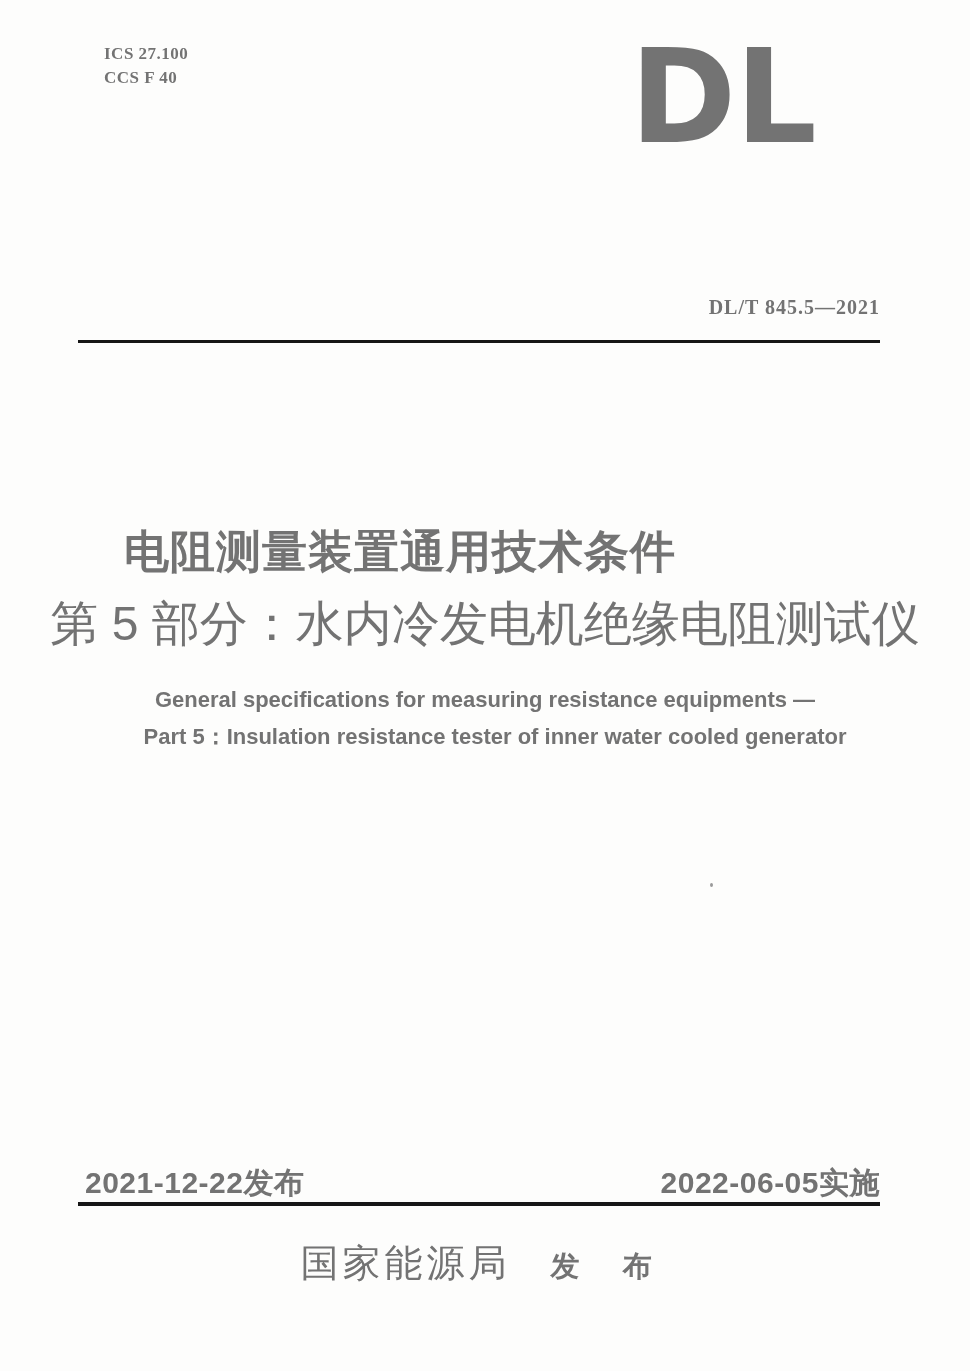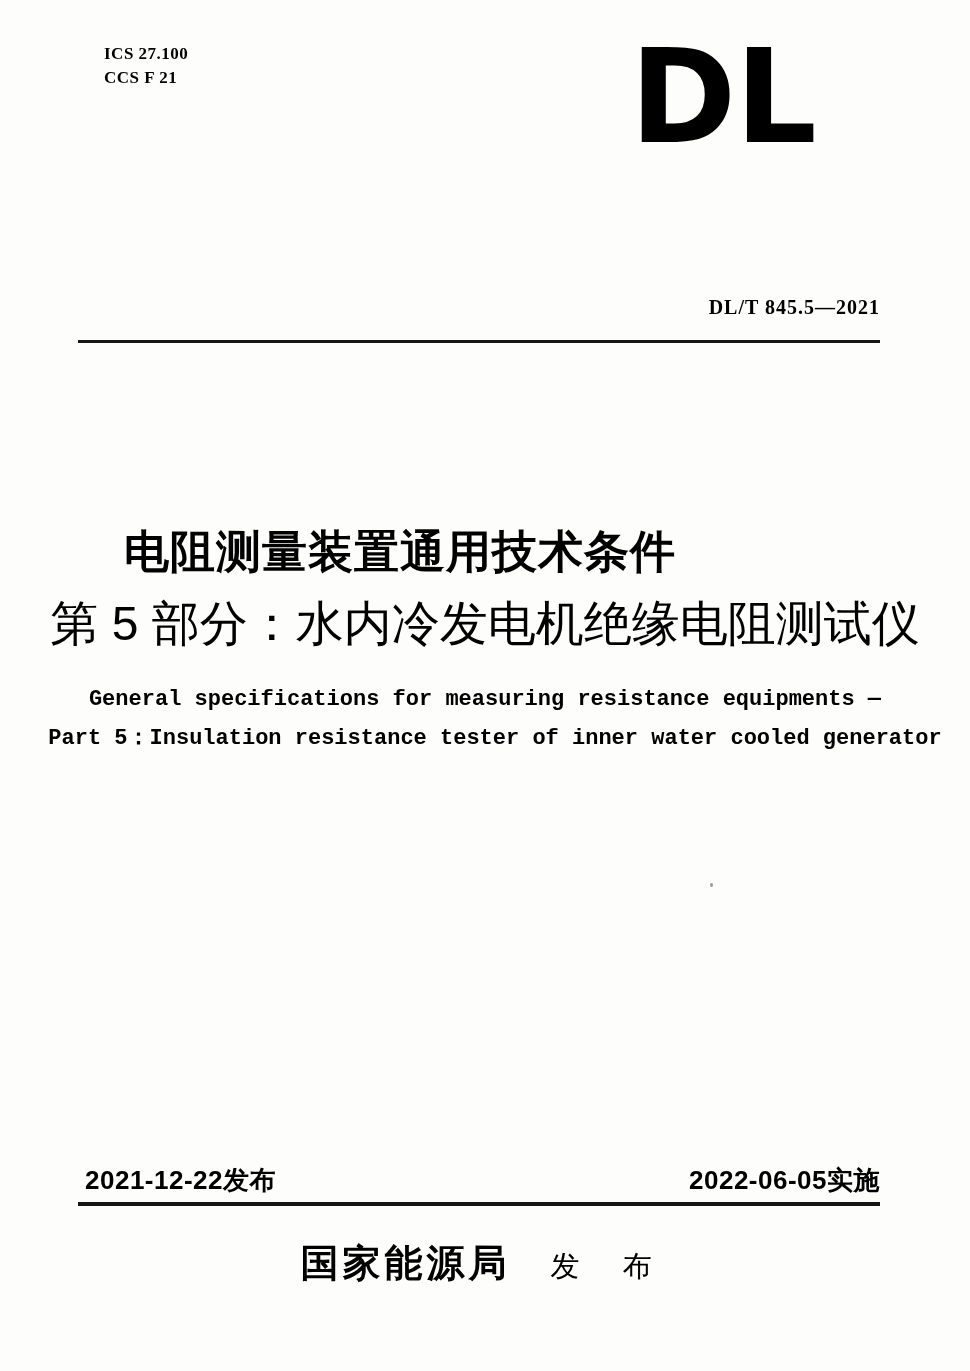--- a/index.html
+++ b/index.html
@@ -6,21 +6,21 @@
     margin: 0;
     padding: 0;
     background: #e8e8e8;
   }
   .page {
     position: relative;
     width: 970px;
     height: 1371px;
     margin: 0 auto;
     background: #fdfdfc;
-    color: #000000;
+    color: #737373;
     font-family: "Liberation Sans", sans-serif;
     overflow: hidden;
   }
   .abs { position: absolute; }
 
   .ics-block {
     left: 104px;
     top: 42px;
     font-size: 17px;
     font-weight: bold;
@@ -80,28 +80,28 @@
     font-size: 48px;
     font-weight: normal;
     white-space: nowrap;
   }
   .title-en {
     left: 0;
     width: 970px;
     text-align: center;
     font-size: 22px;
     font-weight: bold;
-    font-family: Liberation Mono, monospace;
+    font-family: Liberation Sans, sans-serif;
   }
   .title-en-1 { top: 687px; }
   .title-en-2 { top: 722px; margin-left: 10px; }
 
   .date-line {
     top: 1163px;
-    font-size: 26px;
+    font-size: 30px;
     font-weight: bold;
     letter-spacing: 0.5px;
   }
   .date-left { left: 85px; }
   .date-right { right: 90px; }
   .rule-bottom {
     left: 78px;
     top: 1202px;
     width: 802px;
     height: 4px;
@@ -110,48 +110,48 @@
   .publisher-row {
     left: 0;
     top: 1238px;
     width: 970px;
     display: flex;
     justify-content: center;
     align-items: baseline;
   }
   .publisher-name {
     font-size: 38px;
-    font-weight: bold;
+    font-weight: normal;
     letter-spacing: 4px;
     font-family: "Liberation Serif", serif;
   }
   .publish-label {
     margin-left: 40px;
     font-size: 29px;
-    font-weight: normal;
+    font-weight: bold;
     letter-spacing: 18px;
     font-family: "Liberation Serif", serif;
   }
   .artifact-dot {
     left: 710px;
     top: 883px;
     width: 3px;
     height: 4px;
     background: #9a9a9a;
     border-radius: 50%;
   }
 </style>
 </head>
 <body>
 
 <div class="page">
 
   <div class="abs ics-block">
     <div>ICS 27.100</div>
-    <div>CCS F 21</div>
+    <div>CCS F 40</div>
   </div>
 
   <div class="abs dl-logo">DL</div>
 
 
   <div class="abs standard-number">DL/T 845.5—2021</div>
 
   <div class="abs rule-top"></div>
 
   <div class="abs title-cn-1">电阻测量装置通用技术条件</div>

